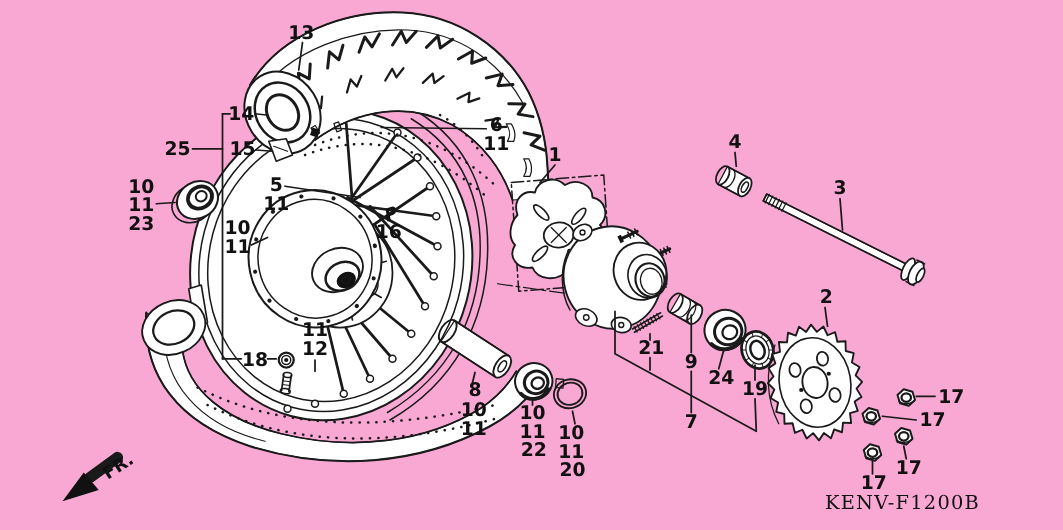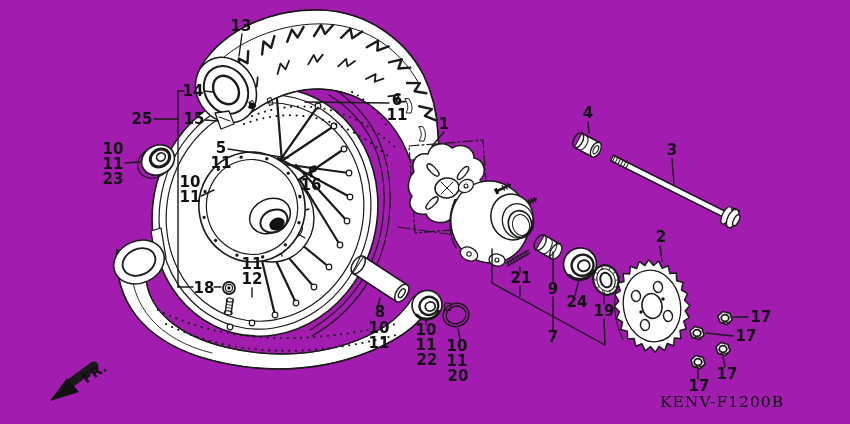--- a/index.html
+++ b/index.html
@@ -1,16 +1,16 @@
 <!DOCTYPE html>
 <html><head>
 <meta charset="utf-8">
 <style>
   html,body{margin:0;padding:0;background:#fff}
-  .stage{position:relative;width:850px;height:424px;background:#a21caf;overflow:hidden}
+  .stage{position:relative;width:850px;height:424px;background:#f9a8d4;overflow:hidden}
   svg{display:block}
   svg *{stroke:#1a1a1a;fill:none;stroke-linecap:round;stroke-linejoin:round}
   .wf{fill:#ffffff}
   .bf{fill:#111111;stroke:none}
   text{stroke:none;fill:#111;font-family:"DejaVu Sans",sans-serif;font-weight:bold;font-size:15px;text-anchor:middle}
   text.ital{font-style:italic;font-size:14px}
   text.code{font-family:"DejaVu Serif",serif;font-weight:normal;font-size:15.5px;letter-spacing:1px}
   text.fr{font-size:14px}
   .dot{stroke-dasharray:0.2 6.5;stroke-width:2}
 </style>

